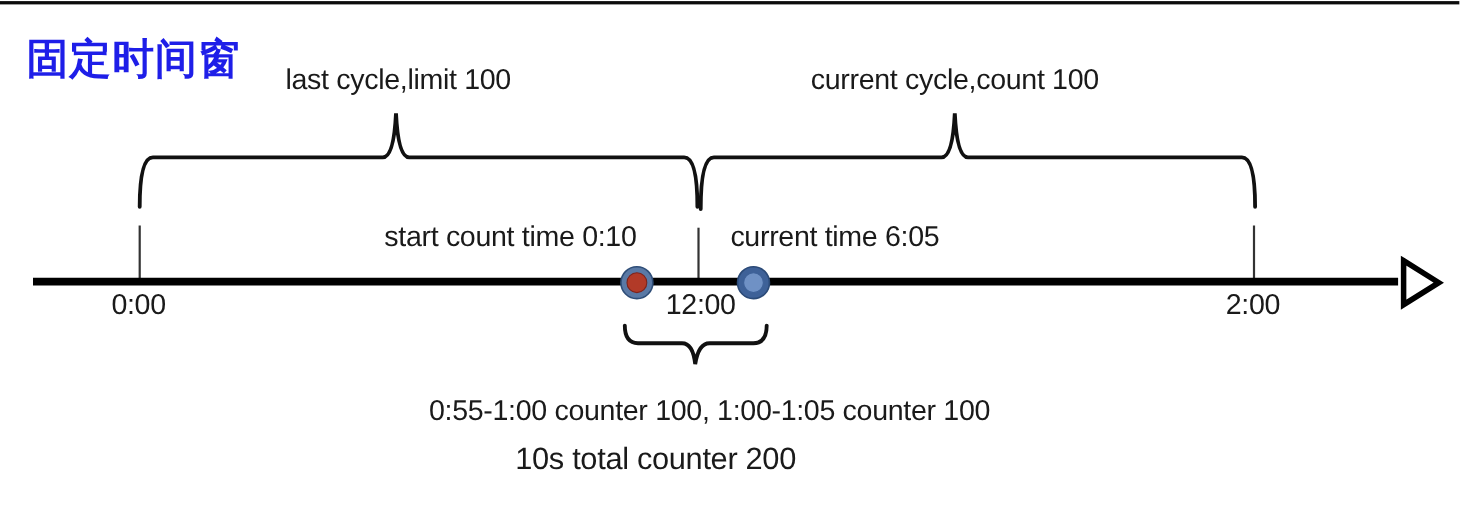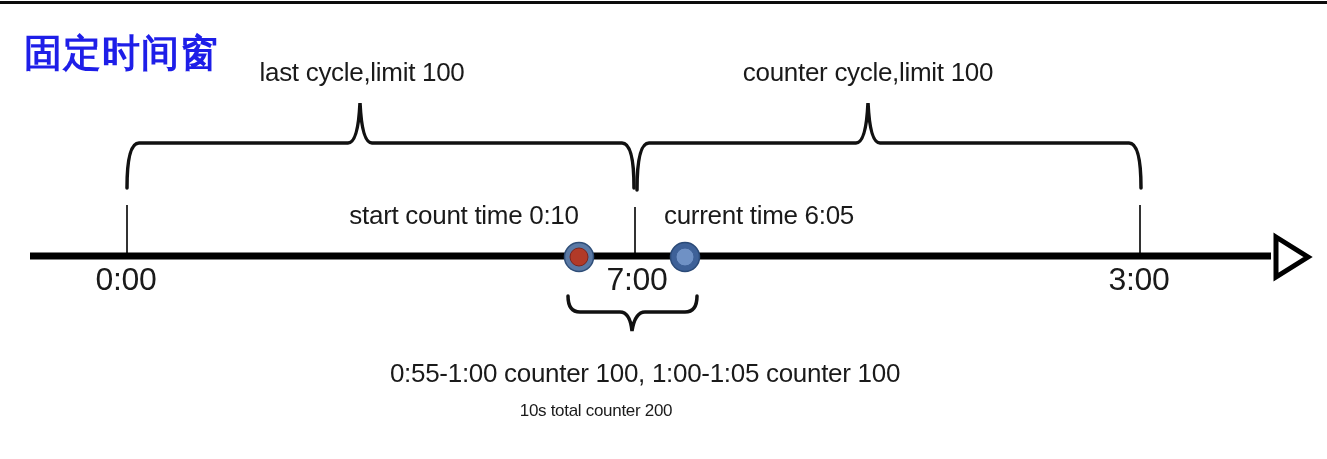--- a/index.html
+++ b/index.html
@@ -30,52 +30,52 @@
   .lbl {
     position: absolute;
     transform: translateX(-50%);
     white-space: nowrap;
     font-size: 26px;
     letter-spacing: -0.3px;
     color: #1a1a1a;
   }
   .brace-lbl  { top: 57px; }
   .marker-lbl { top: 200px; }
-  .tick-lbl   { top: 261px; font-size: 32px; }
+  .tick-lbl   { top: 261px; font-size: 26px; }
   .summary-lbl-1 { top: 358px; font-size: 26px; margin-left: 48px; }
-  .summary-lbl-2 { top: 401px; font-size: 17px; }
+  .summary-lbl-2 { top: 401px; font-size: 28px; }
   svg.diagram {
     position: absolute;
     inset: 0;
     width: 1327px;
     height: 459px;
   }
 </style>
 </head>
 <body>
 
 <div class="canvas">
 
   <div class="top-rule"></div>
 
   <div class="page-title">固定时间窗</div>
 
   <div class="lbl brace-lbl" style="left:362px">last cycle,limit 100</div>
 
-  <div class="lbl brace-lbl" style="left:868px">counter cycle,limit 100</div>
+  <div class="lbl brace-lbl" style="left:868px">current cycle,count 100</div>
 
   <div class="lbl marker-lbl" style="left:464px">start count time 0:10</div>
 
   <div class="lbl marker-lbl" style="left:759px">current time 6:05</div>
 
   <div class="lbl tick-lbl" style="left:126px">0:00</div>
 
-  <div class="lbl tick-lbl" style="left:637px">7:00</div>
+  <div class="lbl tick-lbl" style="left:637px">12:00</div>
 
-  <div class="lbl tick-lbl" style="left:1139px">3:00</div>
+  <div class="lbl tick-lbl" style="left:1139px">2:00</div>
 
   <div class="lbl summary-lbl-1" style="left:597px">0:55-1:00 counter 100, 1:00-1:05 counter 100</div>
 
   <div class="lbl summary-lbl-2" style="left:596px">10s total counter 200</div>
 
   <svg class="diagram" viewBox="0 0 1327 459">
 
     <path d="M 127 188 Q 127 143 139 143 L 348 143 Q 358 143 360 103 Q 362 143 372 143 L 622 143 Q 634 143 634 188" fill="none" stroke="#111111" stroke-width="3.5" stroke-linecap="round"></path>
 
     <path d="M 637 190 Q 637 143 649 143 L 856 143 Q 866 143 868 103 Q 870 143 880 143 L 1129 143 Q 1141 143 1141 188" fill="none" stroke="#111111" stroke-width="3.5" stroke-linecap="round"></path>

